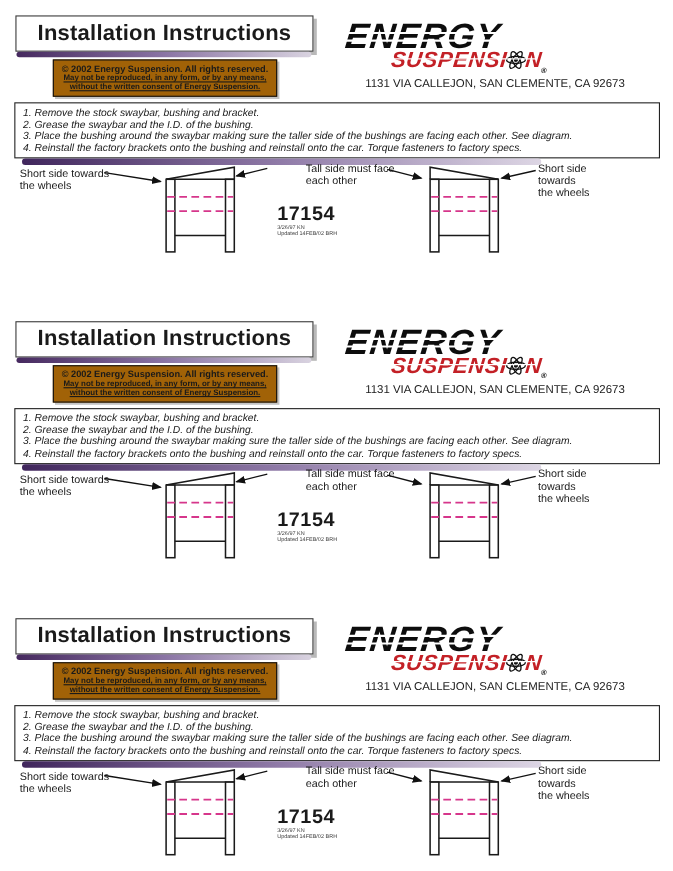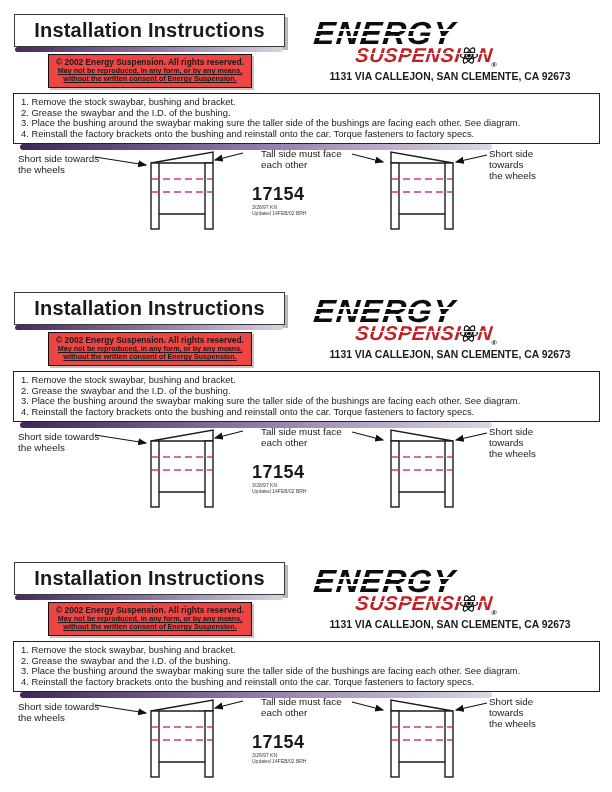--- a/index.html
+++ b/index.html
@@ -18,21 +18,21 @@
   }
   .title-box span{font-size:20px;font-weight:bold;letter-spacing:.2px;white-space:nowrap;}
   .title-underline{
     position:absolute;left:15px;top:33px;width:268px;height:5px;border-radius:3px;
     background:linear-gradient(to right,#46295f,#8a74a4,#d9d3e0);
   }
 
   
   .copyright-box{
     position:absolute;left:48px;top:40px;width:198px;
-    border:1.5px solid #111;background:#ef4444;box-shadow:2px 2px 0 #c4c4c4;
+    border:1.5px solid #111;background:#a16207;box-shadow:2px 2px 0 #c4c4c4;
     text-align:center;padding:2px 2px 3px 2px;
   }
   .cl1{font-size:8.4px;font-weight:bold;line-height:10px;white-space:nowrap;}
   .cl2{font-size:7.2px;font-weight:bold;line-height:8.3px;white-space:nowrap;text-decoration:underline;}
 
   
   .logo{position:absolute;left:300px;top:2px;width:300px;height:80px;}
   .energy{
     position:absolute;left:14px;top:0;font-size:32px;font-weight:bold;font-style:italic;
     letter-spacing:1px;color:#0d0d0d;line-height:34px;transform:skewX(-6deg);white-space:nowrap;
@@ -41,38 +41,38 @@
   .energy .s1{top:13px;} .energy .s2{top:20px;}
   .suspension{
     position:absolute;left:55px;top:28px;font-size:20px;font-weight:bold;font-style:italic;
     color:#c32026;letter-spacing:.5px;line-height:22px;transform:skewX(-6deg);white-space:nowrap;
   }
   .suspension .stripe{position:absolute;left:-2px;right:10px;height:1.4px;background:#fff;top:9px;}
   .atom{display:inline-block;width:19px;height:19px;vertical-align:-3px;margin:0 -1px;}
   .reg{font-size:7px;font-style:normal;color:#111;vertical-align:-5px;letter-spacing:0;}
   .address{
     position:absolute;left:0;top:55px;width:300px;text-align:center;
-    font-size:10.4px;font-weight:bold;white-space:nowrap;
+    font-size:10.4px;font-weight:normal;white-space:nowrap;
   }
 
   
   .steps-box{
     position:absolute;left:13px;top:79px;width:578px;
     border:1.4px solid #222;background:#fff;padding:3px 0 4px 7px;
   }
-  .step{font-size:9.4px;line-height:10.6px;white-space:nowrap;}
+  .step{font-size:9.4px;line-height:10.6px;white-space:nowrap;font-style:italic;}
   .steps-underline{
     position:absolute;left:20px;top:130px;width:472px;height:6px;border-radius:3px;
     background:linear-gradient(to right,#40265c,#907ba8,#ddd6e4);
   }
 
   
   .lbl{position:absolute;font-size:9.8px;line-height:11px;}
   .lbl.left{left:18px;top:139px;}
-  .lbl.mid{left:261px;top:134px;}
+  .lbl.mid{left:278px;top:134px;}
   .lbl.right{left:489px;top:134px;}
   .bushing{position:absolute;top:136px;}
   .bushing.bl{left:150px;}
   .bushing.br{left:390px;}
   .partblock{position:absolute;left:252px;top:170px;width:84px;text-align:left;}
   .pnum{font-size:18px;font-weight:bold;letter-spacing:.5px;}
   .pnote{font-size:5px;line-height:5.6px;color:#3d3d3d;white-space:nowrap;}
   .arrows{position:absolute;left:0;top:132px;width:612px;height:40px;}
 </style>
 </head>

